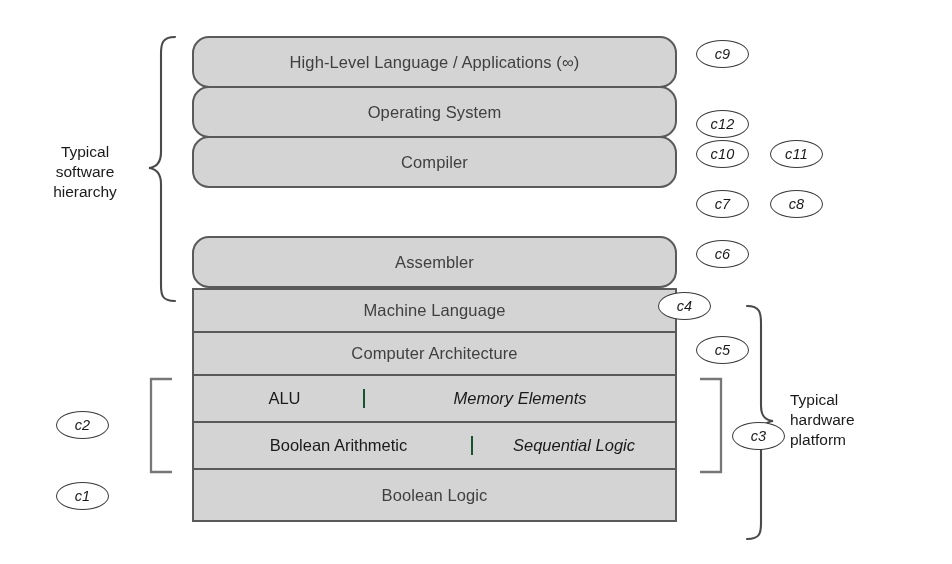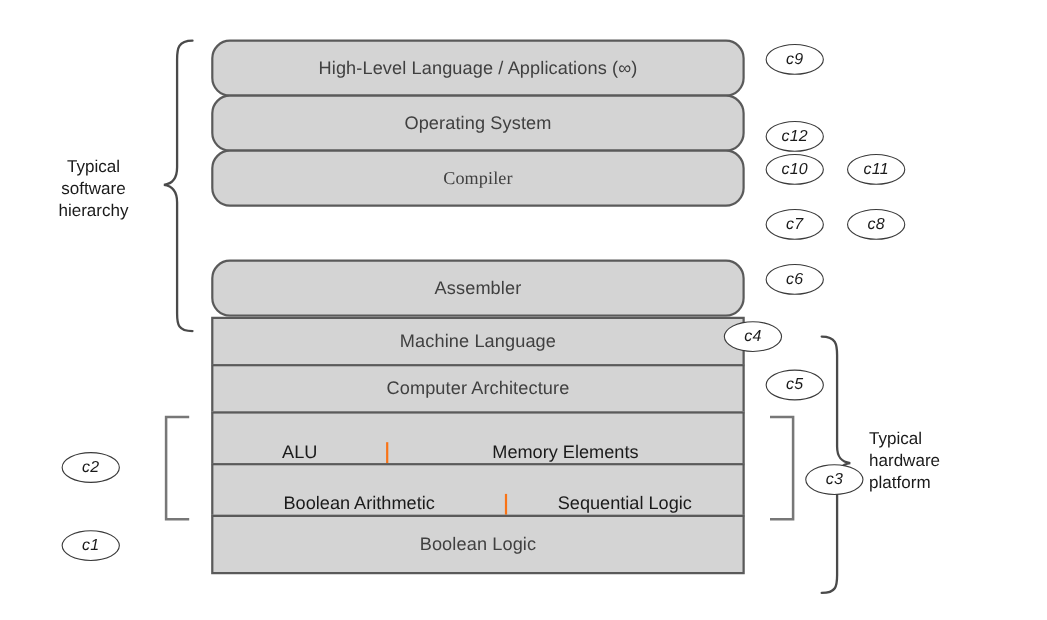--- a/index.html
+++ b/index.html
@@ -40,33 +40,35 @@
   .layer.square {
     border-radius: 0;
   }
   
   .splitrow {
     position: absolute;
     box-sizing: border-box;
     background: #d4d4d4;
     border: 2px solid #5a5a5a;
     display: flex;
-    align-items: flex-end;
+    align-items: center;
+    padding-left: 12px;
   }
   .splitcell {
     box-sizing: border-box;
     display: flex;
     align-items: center;
     justify-content: center;
     font-size: 16.5px;
     color: #1a1a1a;
     white-space: nowrap;
   }
   .splitcell + .splitcell {
-    border-left: 2px solid #f97316;
+    border-left: 2px solid #14532d;
+    font-style: italic;
   }
 
   
   .badge {
     position: absolute;
     box-sizing: border-box;
     border: 1.6px solid #3a3a3a;
     border-radius: 50%;
     background: #ffffff;
     display: flex;
@@ -129,21 +131,21 @@
   </div>
 
   <div class="layer rounded" style="left:192px; top:36px; width:485px; height:52px;">
     <span>High-Level Language / Applications (∞)</span>
   </div>
 
   <div class="layer rounded" style="left:192px; top:86px; width:485px; height:52px;">
     <span>Operating System</span>
   </div>
 
-  <div class="layer rounded" style="left:192px; top:136px; width:485px; height:52px;font-family:Liberation Serif, serif;">
+  <div class="layer rounded" style="left:192px; top:136px; width:485px; height:52px;">
     <span>Compiler</span>
   </div>
 
 
   <div class="layer rounded" style="left:192px; top:236px; width:485px; height:52px;">
     <span>Assembler</span>
   </div>
 
   <div class="layer square" style="left:192px; top:288px; width:485px; height:45px;">
     <span>Machine Language</span>

